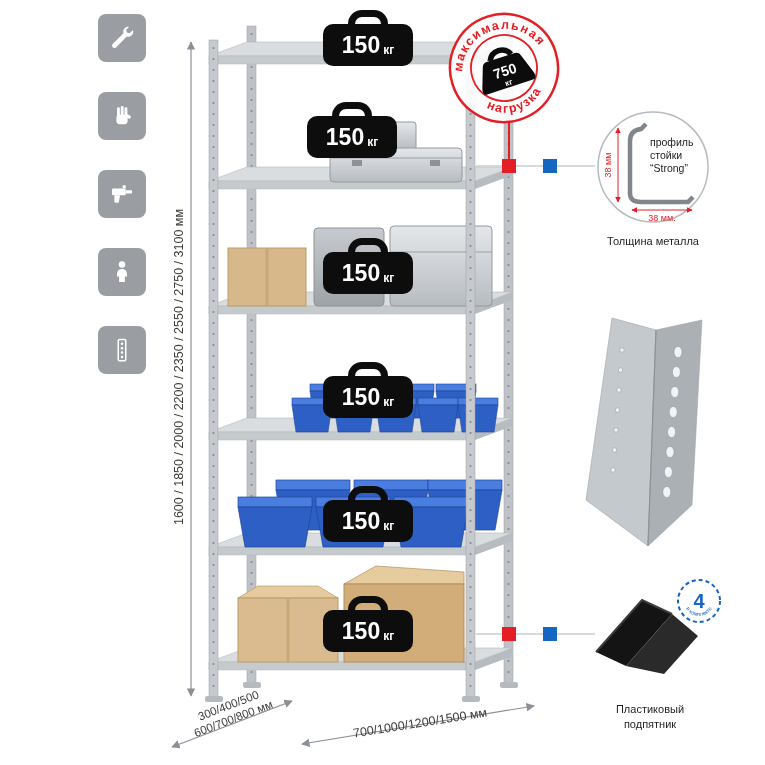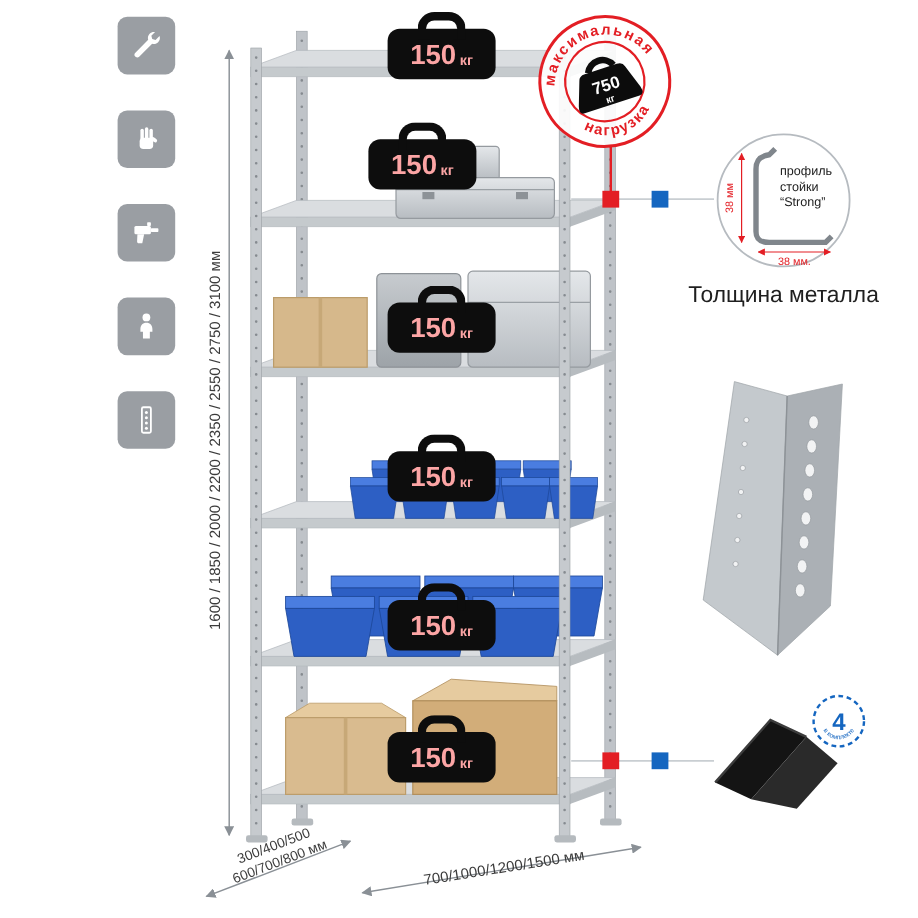--- a/index.html
+++ b/index.html
@@ -5,36 +5,36 @@
   html,body{margin:0;padding:0;background:#fff;}
   .canvas{position:relative;width:765px;height:765px;background:#ffffff;overflow:hidden;
           font-family:"Liberation Sans",sans-serif;}
   .scene{position:absolute;left:0;top:0;z-index:1;}
   
   .sidebar{position:absolute;left:98px;top:14px;z-index:3;display:flex;flex-direction:column;gap:30px;}
   .side-icon{width:48px;height:48px;border-radius:8px;background:#9a9ea3;display:flex;
              align-items:center;justify-content:center;}
   
   .weight{position:absolute;width:90px;height:42px;background:#0d0d0d;border-radius:10px;
-          display:flex;align-items:center;justify-content:center;gap:3px;z-index:4;color:#fca5a5;}
+          display:flex;align-items:center;justify-content:center;gap:3px;z-index:4;color:#ffffff;}
   .weight::before{content:"";position:absolute;top:-14px;left:50%;transform:translateX(-50%);
           width:26px;height:16px;border:7px solid #0d0d0d;border-bottom:none;
           border-radius:14px 14px 0 0;}
   .w-val{font-size:23px;font-weight:bold;line-height:1;}
   .w-unit{font-size:12px;font-weight:bold;margin-top:9px;}
   
   .dim-text{position:absolute;z-index:3;color:#3b3b3b;white-space:nowrap;}
   .dim-h{left:-151px;top:360px;width:660px;text-align:center;font-size:12.5px;
          transform:rotate(-90deg);}
   .dim-d{left:156px;top:698px;width:150px;text-align:center;font-size:11.5px;line-height:1.25;
          transform:rotate(-21deg);}
   .dim-w{left:320px;top:716px;width:200px;text-align:center;font-size:12.5px;
          transform:rotate(-9deg);}
   
-  .caption{position:absolute;z-index:3;width:170px;text-align:center;font-size:19px;
+  .caption{position:absolute;z-index:3;width:170px;text-align:center;font-size:11px;
            line-height:1.35;color:#1f1f1f;}
   .cap-profile{left:568px;top:234px;}
   .cap-foot{left:565px;top:702px;}
   .cap-line{display:block;}
 </style>
 </head>
 <body>
 
 <div class="canvas">
 
@@ -315,14 +315,18 @@
   <div class="dim-text dim-h">1600 / 1850 / 2000 / 2200 / 2350 / 2550 / 2750 / 3100 мм</div>
   <div class="dim-text dim-d">
     <span class="cap-line">300/400/500</span>
     <span class="cap-line">600/700/800 мм</span>
   </div>
   <div class="dim-text dim-w">700/1000/1200/1500 мм</div>
 
   <div class="caption cap-profile">
     <span class="cap-line">Толщина металла</span>
   </div>
+  <div class="caption cap-foot">
+    <span class="cap-line">Пластиковый</span>
+    <span class="cap-line">подпятник</span>
+  </div>
 
 </div>
 
 </body></html>

